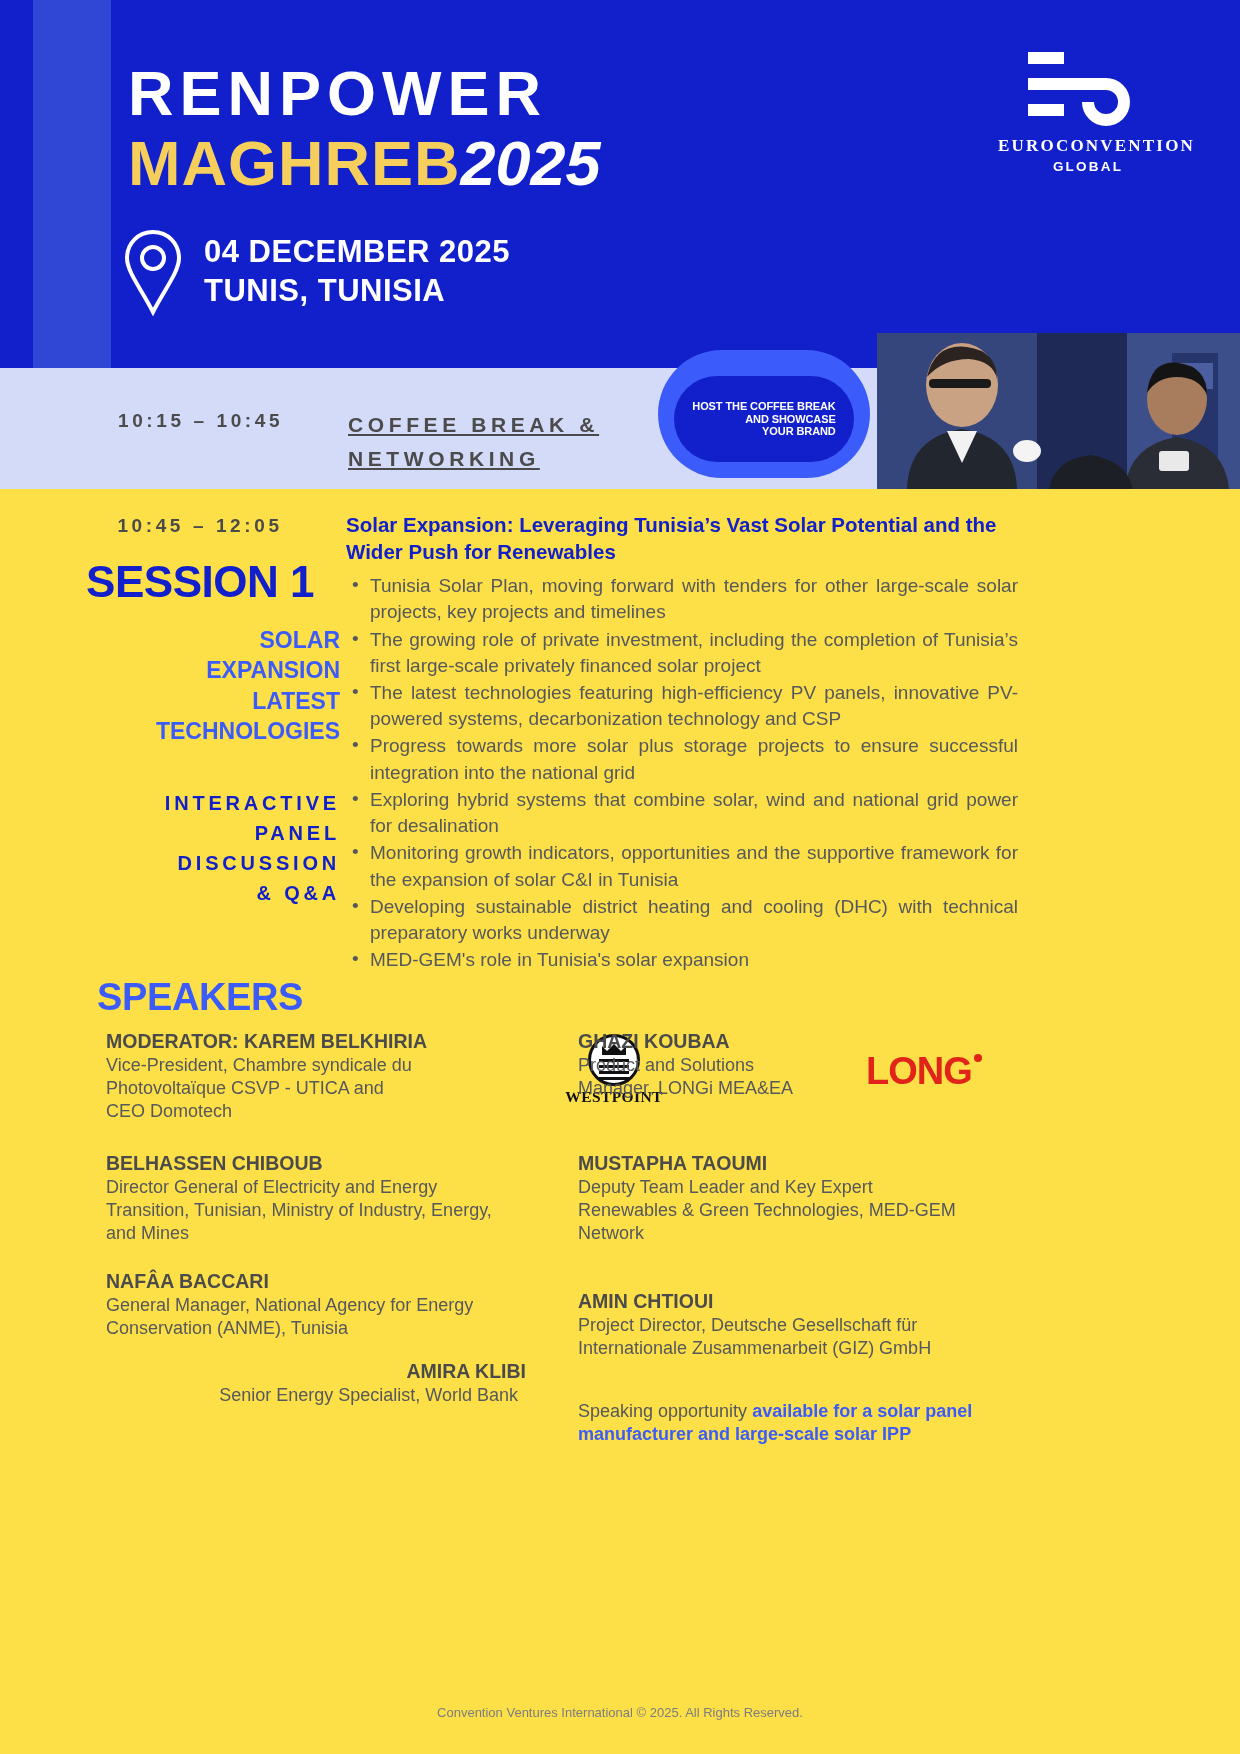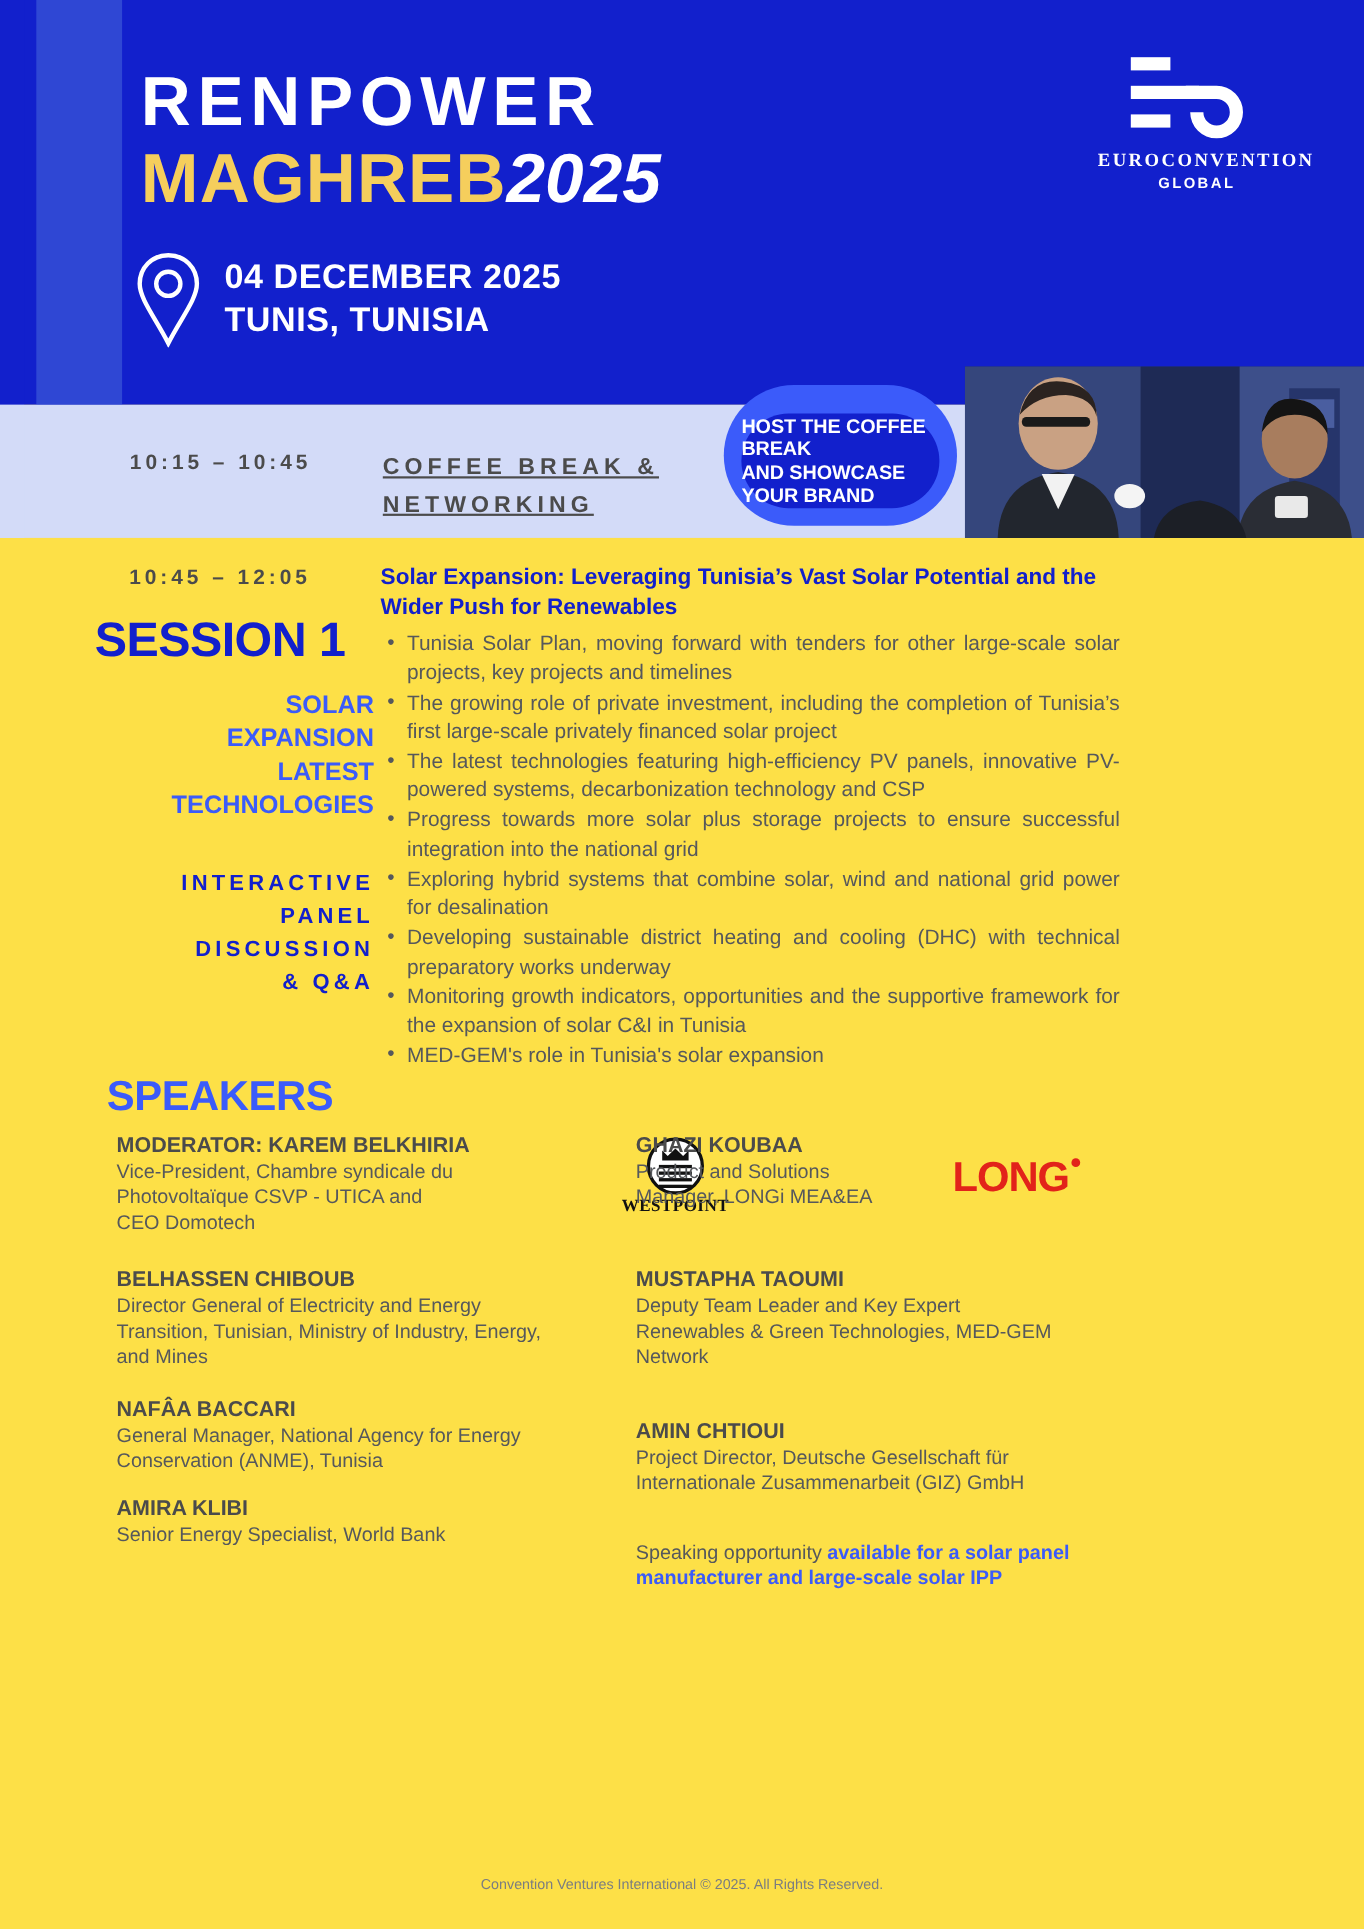--- a/index.html
+++ b/index.html
@@ -156,24 +156,24 @@
     width: 180px;
     height: 86px;
     background: #1220cc;
     border-radius: 44px;
     display: flex;
     align-items: center;
     justify-content: center;
   }
   .coffee-cta-text {
     color: #ffffff;
-    font-size: 18px;
+    font-size: 11px;
     font-weight: 800;
     line-height: 1.15;
-    text-align: left;
+    text-align: right;
     letter-spacing: -0.1px;
   }
   .coffee-photo {
     position: absolute;
     left: 877px; top: 333px;
     width: 363px;
     height: 156px;
     overflow: hidden;
     z-index: 2;
   }
@@ -465,22 +465,22 @@
     </div>
 
     <div class="right-col">
       <div class="sess-title">Solar Expansion: Leveraging Tunisia’s Vast Solar Potential and the Wider Push for Renewables</div>
       <ul class="bullets">
         <li>Tunisia Solar Plan, moving forward with tenders for other large-scale solar projects, key projects and timelines</li>
         <li>The growing role of private investment, including the completion of Tunisia’s first large-scale privately financed solar project</li>
         <li>The latest technologies featuring high-efficiency PV panels, innovative PV-powered systems, decarbonization technology and CSP</li>
         <li>Progress towards more solar plus storage projects to ensure successful integration into the national grid</li>
         <li>Exploring hybrid systems that combine solar, wind and national grid power for desalination</li>
+        <li>Monitoring growth indicators, opportunities and the supportive framework for the expansion of solar C&amp;I in Tunisia</li>
         <li>Developing sustainable district heating and cooling (DHC) with technical preparatory works underway</li>
-        <li>Monitoring growth indicators, opportunities and the supportive framework for the expansion of solar C&amp;I in Tunisia</li>
         <li>MED-GEM's role in Tunisia's solar expansion</li>
       </ul>
     </div>
   </div>
 
   <div class="speakers">
 
     <div class="sp-col-left">
       <div class="sp" style="top:0px;">
         <div class="sp-name">MODERATOR: KAREM BELKHIRIA</div>
@@ -505,21 +505,21 @@
       <div class="sp" style="top:122px;">
         <div class="sp-name">BELHASSEN CHIBOUB</div>
         <div class="sp-role" style="width:400px;">Director General of Electricity and Energy Transition, Tunisian, Ministry of Industry, Energy, and Mines</div>
       </div>
 
       <div class="sp" style="top:240px;">
         <div class="sp-name">NAFÂA BACCARI</div>
         <div class="sp-role" style="width:412px;">General Manager, National Agency for Energy Conservation (ANME), Tunisia</div>
       </div>
 
-      <div class="sp" style="top:330px;">
+      <div class="sp" style="top:330px;text-align:right;">
         <div class="sp-name">AMIRA KLIBI</div>
         <div class="sp-role" style="width:412px;">Senior Energy Specialist, World Bank</div>
       </div>
     </div>
 
     <div class="sp-col-right">
       <div class="sp" style="top:0px;">
         <div class="sp-name">GHAZI KOUBAA</div>
         <div class="sp-role" style="width:250px;">Product and Solutions Manager, LONGi MEA&amp;EA</div>
       </div>

